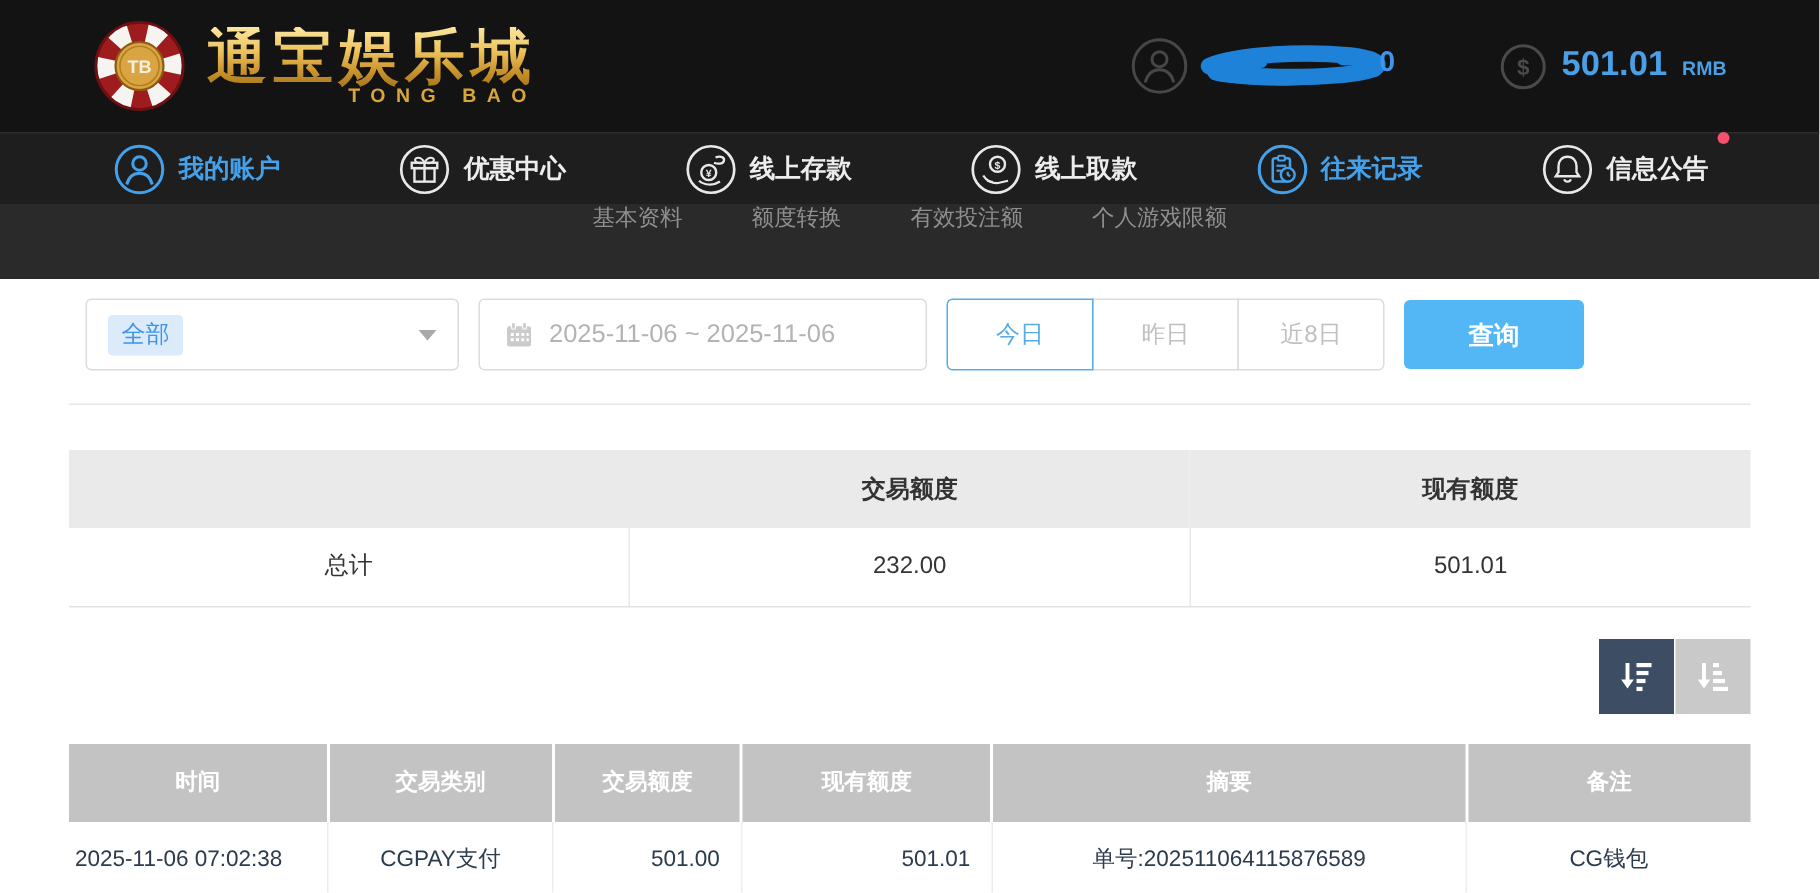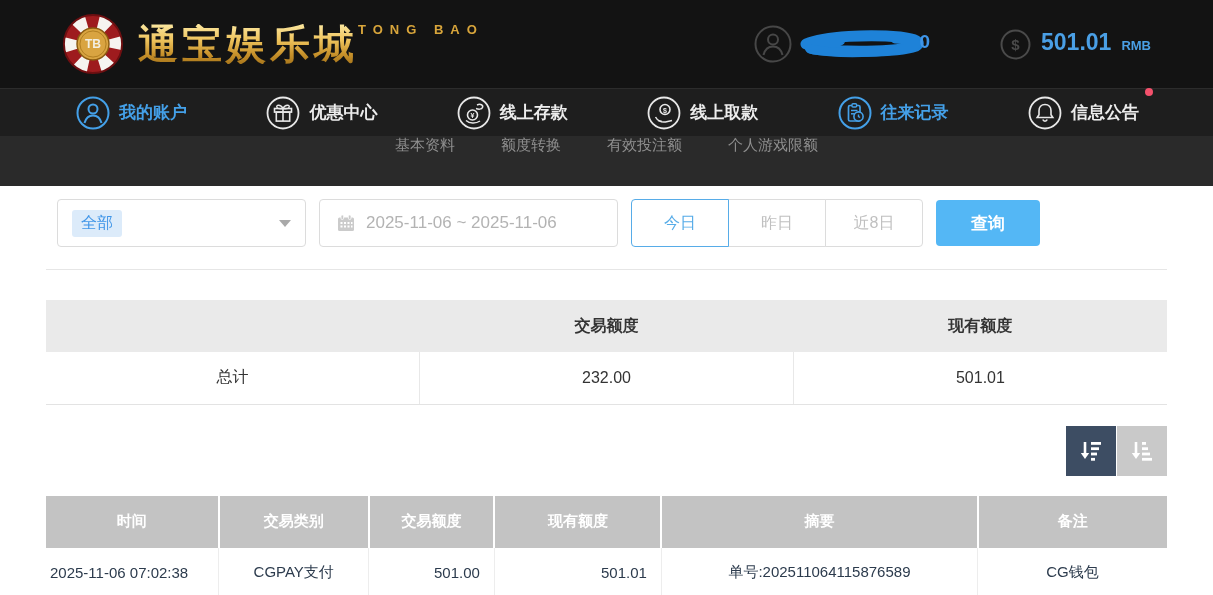--- a/index.html
+++ b/index.html
@@ -2,21 +2,21 @@
 <html><head>
 <meta charset="utf-8">
 <style>
   * { margin:0; padding:0; box-sizing:border-box; }
   html,body { width:1213px; height:595px; overflow:hidden; background:#fff;
     font-family:"Liberation Sans","DejaVu Sans",sans-serif; }
 
   
   .top-header { height:88px; background:#131313; display:flex; align-items:center; padding:0 62px; }
   .logo-wrap { display:flex; align-items:center; gap:14px; }
-  .logo-text { display:flex; flex-direction:row; }
+  .logo-text { display:flex; flex-direction:column; }
   .logo-cn { font-size:40px; font-weight:bold; letter-spacing:4px; line-height:1;
     background:linear-gradient(180deg,#fbe7a0 0%,#eec35c 40%,#c8922b 75%,#a9771c 100%);
     -webkit-background-clip:text; background-clip:text; color:transparent; }
   .logo-en { font-size:13px; font-weight:bold; letter-spacing:7px; color:#d8a53b; text-align:right; margin-top:-2px; }
   .header-spacer { flex:1; }
   .user-group { display:flex; align-items:center; gap:8px; margin-right:72px; position:relative; }
   .redacted-wrap { position:relative; width:128px; height:30px; display:flex; align-items:center; }
   .redacted-suffix { position:absolute; right:-2px; top:2px; color:#3f95e8; font-size:19px; font-weight:bold; }
   .balance-group { display:flex; align-items:baseline; gap:10px; }
   .balance-amount { color:#4a9fe5; font-size:23px; font-weight:bold; }
@@ -44,21 +44,21 @@
   .select-caret { width:0; height:0; border-left:6px solid transparent; border-right:6px solid transparent; border-top:7px solid #a9a9a9; }
   .date-box { width:299px; height:48px; border:1px solid #dcdcdc; border-radius:4px;
     display:flex; align-items:center; gap:10px; padding:0 16px; cursor:pointer; background:#fff; }
   .date-text { color:#b3b3b3; font-size:17px; }
   .seg-group { display:flex; }
   .seg-btn { width:98px; height:48px; background:#fff; border:1px solid #dcdcdc; margin-left:-1px;
     font-size:16px; color:#c0c0c0; cursor:pointer; display:flex; align-items:center; justify-content:center; }
   .seg-btn:first-child { border-radius:4px 0 0 4px; margin-left:0; }
   .seg-btn:last-child { border-radius:0 4px 4px 0; }
   .seg-btn.active { border:1px solid #57ace8; color:#57ace8; z-index:2; }
-  .query-btn { width:104px; height:46px; margin-left:0; background:#54b7f5; border:none; border-radius:4px;
+  .query-btn { width:120px; height:46px; margin-left:0; background:#54b7f5; border:none; border-radius:4px;
     color:#fff; font-size:17px; font-weight:bold; cursor:pointer; }
 
   .divider { margin-top:22px; border-top:1px solid #e6e6e6; }
 
   
   .summary-table { width:100%; margin-top:30px; border-collapse:collapse; table-layout:fixed; }
   .summary-table th { background:#eaeaea; height:52px; font-size:16px; font-weight:bold; color:#333; text-align:center; }
   .summary-table td { height:52px; font-size:16px; color:#333; text-align:center; background:#fff;
     border-bottom:1px solid #e3e3e3; }
   .summary-table td + td, .summary-table th + th { border-left:1px solid #e8e8e8; }

